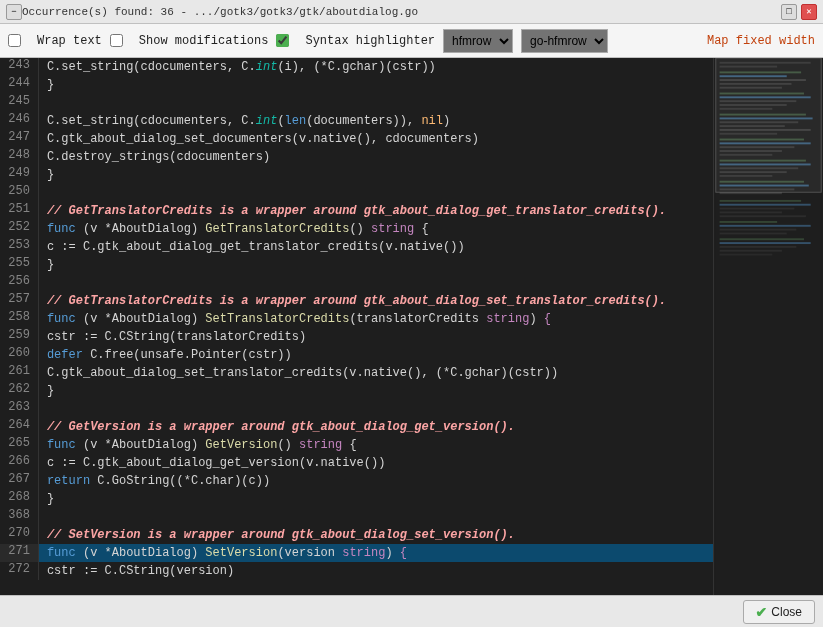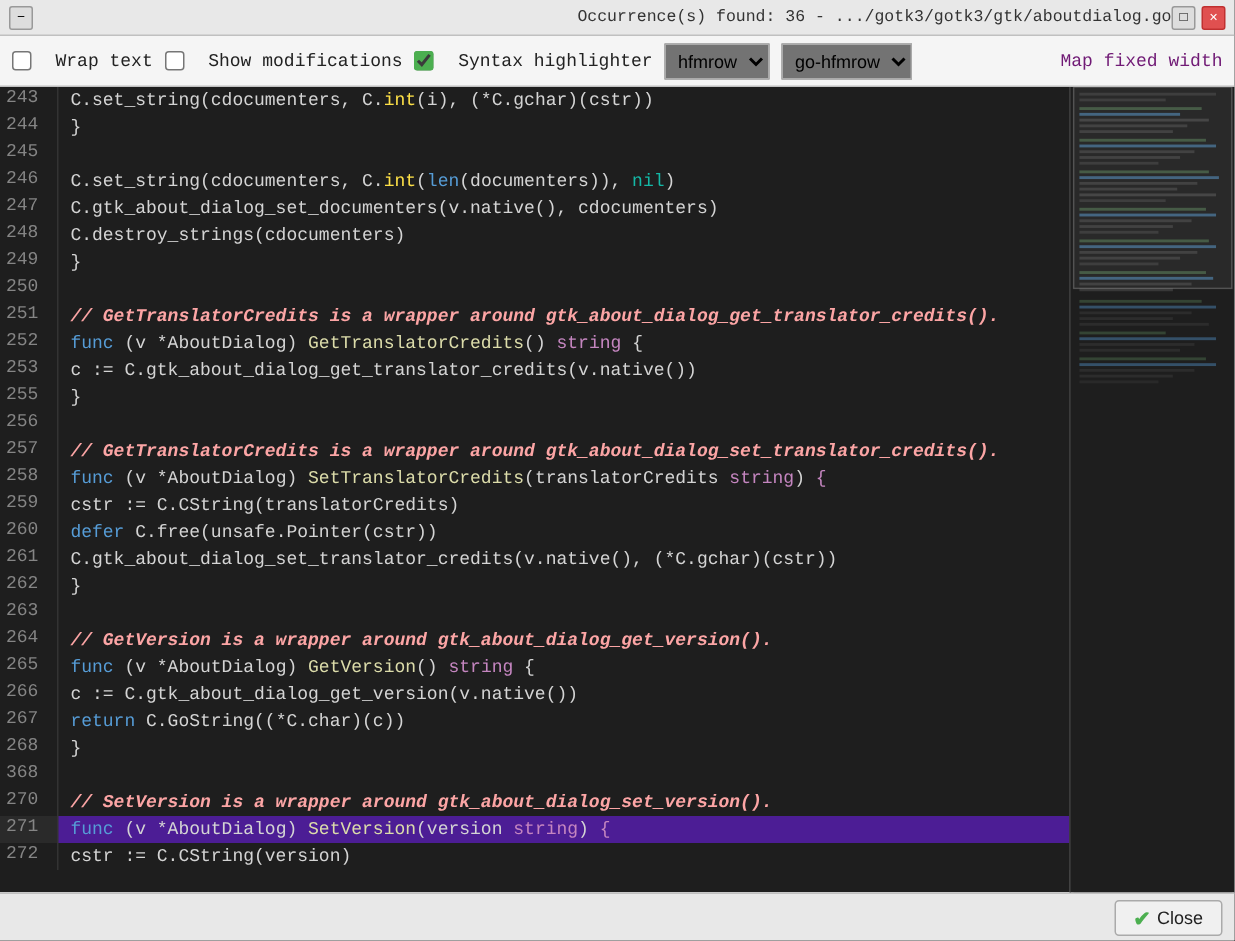--- a/index.html
+++ b/index.html
@@ -27,21 +27,21 @@
     }
     .title-bar-left {
       display: flex;
       align-items: center;
       gap: 4px;
     }
     .title-bar-center {
       font-size: 11px;
       color: #333;
       flex: 1;
-      text-align: right;
+      text-align: left;
     }
     .title-bar-right {
       display: flex;
       align-items: center;
       gap: 4px;
     }
     .win-btn {
       width: 16px;
       height: 16px;
       border: 1px solid #999;
@@ -88,21 +88,21 @@
       border: 1px solid #aaa;
       background: #737373;
       height: 24px;
       cursor: pointer;
     }
     .toolbar .sep {
       flex: 1;
     }
     .map-fixed {
       font-size: 12px;
-      color: #701a75;
+      color: #c2410c;
     }
 
     
     .content-area {
       display: flex;
       flex: 1;
       overflow: hidden;
     }
 
     
@@ -116,20 +116,21 @@
     .code-scroll {
       flex: 1;
       overflow: auto;
     }
     .code-table {
       width: 100%;
       border-collapse: collapse;
     }
     .line-num {
       color: #858585;
+      text-align: right;
       padding: 0 8px 0 4px;
       user-select: none;
       min-width: 36px;
       font-size: 12px;
       vertical-align: top;
       background: #1e1e1e;
       border-right: 1px solid #333;
     }
     .line-code {
       padding: 0 4px 0 8px;
@@ -139,22 +140,22 @@
       background: #1e1e1e;
     }
     .line-row { height: 18px; }
 
     
     .kw { color: #569cd6; }       
     .kw2 { color: #c586c0; }      
     .comment { color: #fca5a5; font-style: italic; font-weight: bold; }  
     .fn { color: #dcdcaa; }       
     .builtin { color: #569cd6; }
-    .nil-kw { color: #14b8a6; }
-    .int-kw { color: #fde047; }
+    .nil-kw { color: #fdba74; }
+    .int-kw { color: #14b8a6; font-style: italic; }
 
     
     .code-scroll::-webkit-scrollbar { width: 12px; background: #252526; }
     .code-scroll::-webkit-scrollbar-thumb { background: #424242; border-radius: 4px; }
 
     
     .minimap {
       width: 110px;
       background: #1e1e1e;
       border-left: 1px solid #333;
@@ -190,21 +191,21 @@
       color: #222;
     }
     .check-icon {
       color: #4caf50;
       font-size: 14px;
       font-weight: bold;
     }
 
     
     .cursor-line .line-code {
-      background: #4c1d95;
+      background: #0c4a6e;
     }
     .cursor-line .line-num {
       background: #2a2a2a;
     }
   </style>
 </head>
 <body>
 
 <div class="title-bar">
   <div class="title-bar-left">

